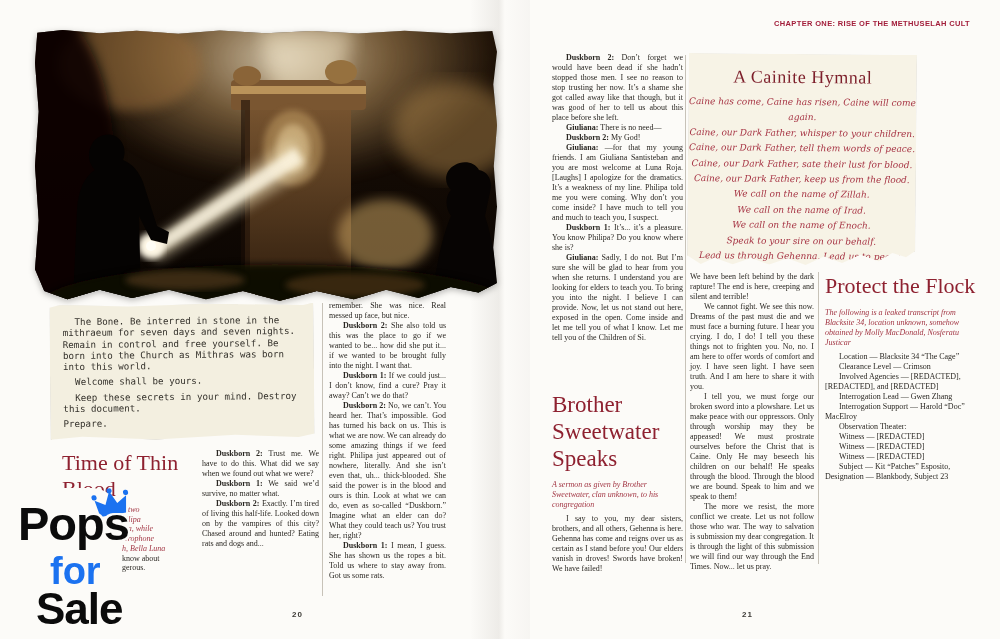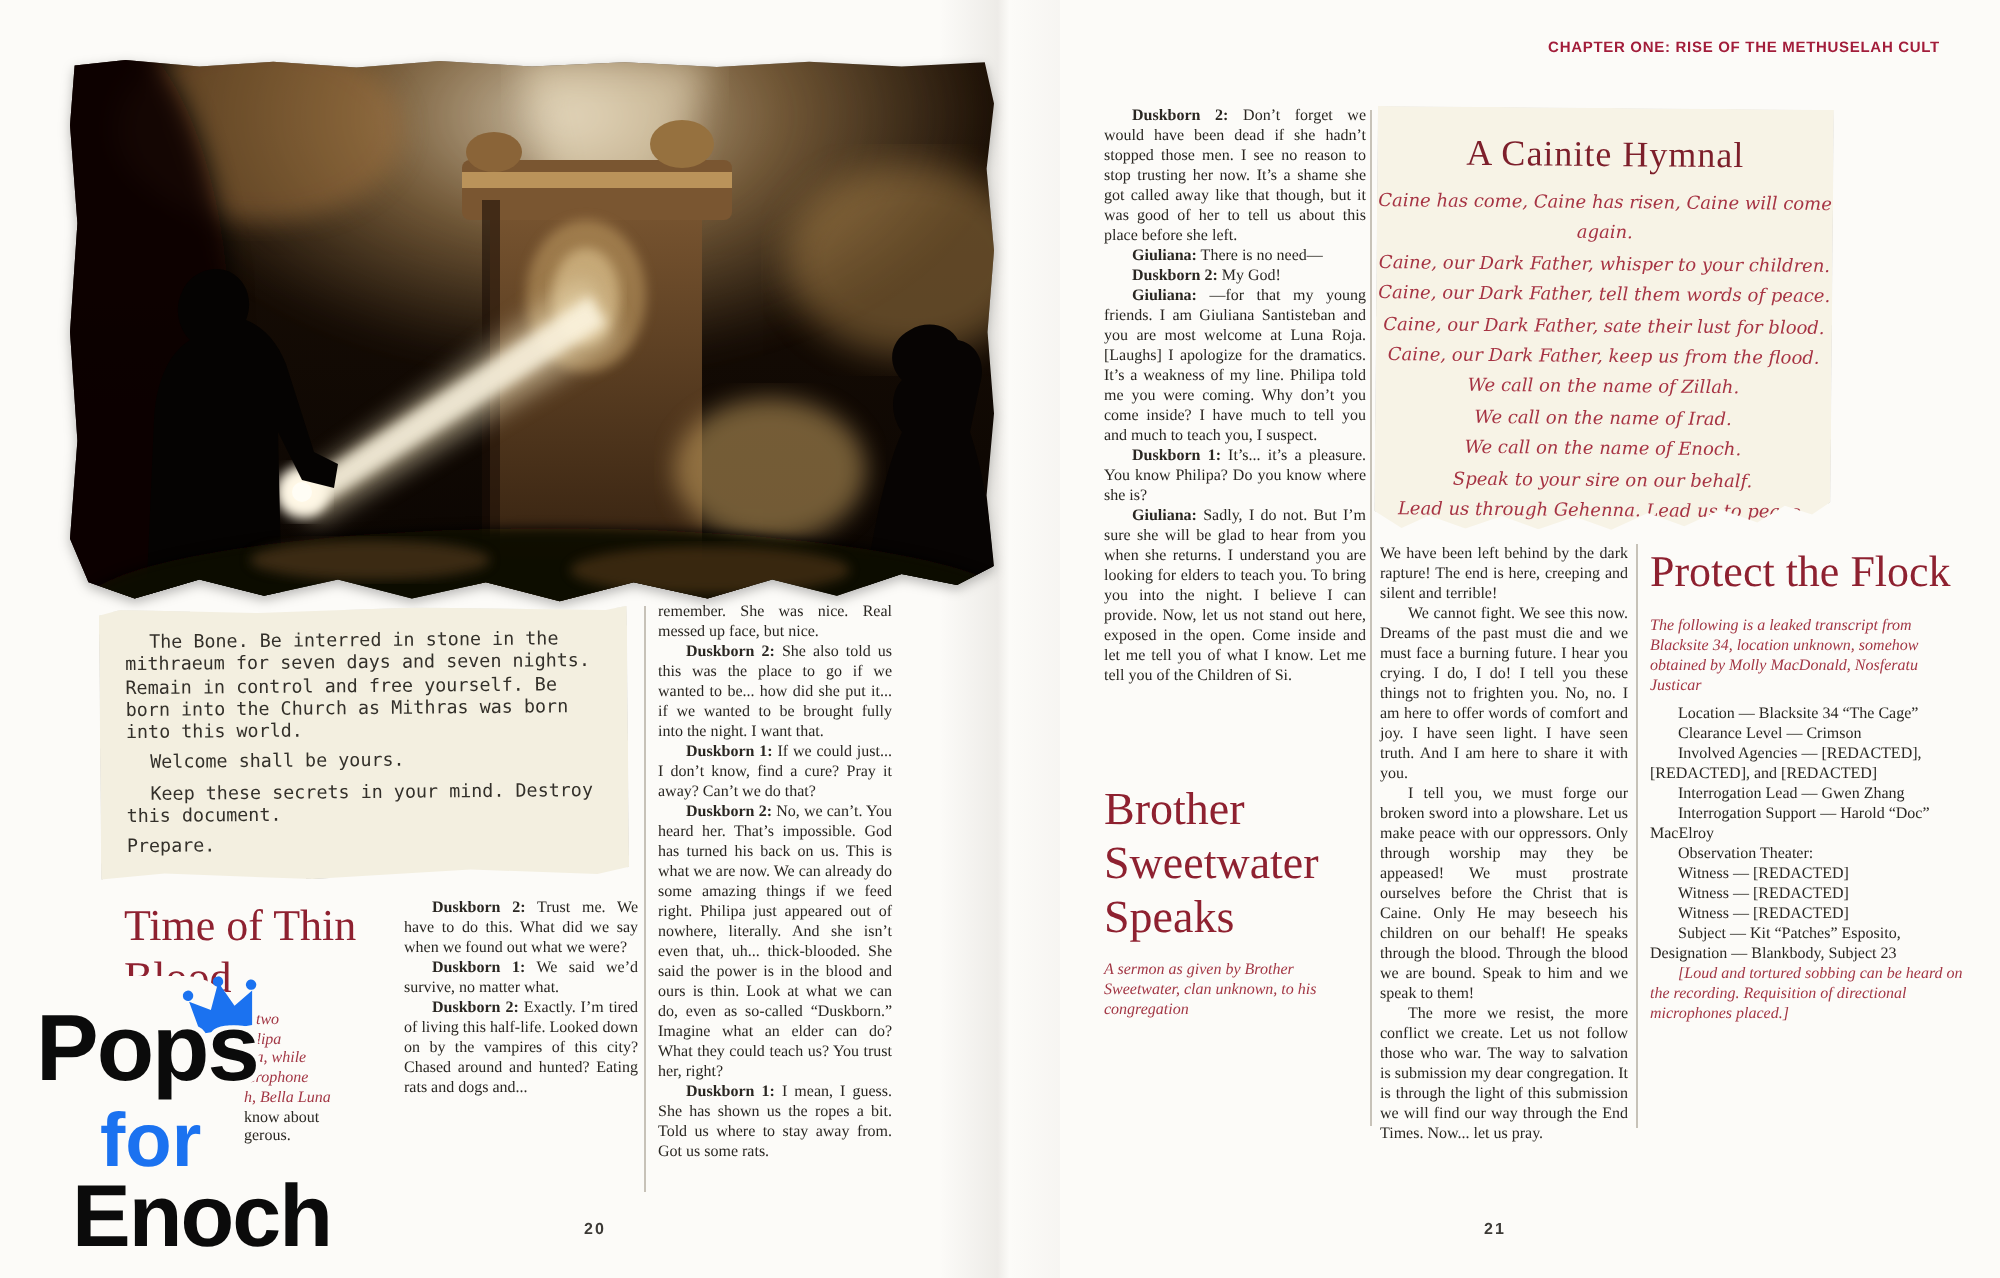--- a/index.html
+++ b/index.html
@@ -171,20 +171,23 @@
   <div>
       <p><b>Duskborn 2:</b> Don’t forget we would have been dead if she hadn’t stopped those men. I see no reason to stop trusting her now. It’s a shame she got called away like that though, but it was good of her to tell us about this place before she left.</p>
       <p><b>Giuliana:</b> There is no need—</p>
       <p><b>Duskborn 2:</b> My God!</p>
       <p><b>Giuliana:</b> —for that my young friends. I am Giuliana Santisteban and you are most welcome at Luna Roja. [Laughs] I apologize for the dramatics. It’s a weakness of my line. Philipa told me you were coming. Why don’t you come inside? I have much to tell you and much to teach you, I suspect.</p>
       <p><b>Duskborn 1:</b> It’s... it’s a pleasure. You know Philipa? Do you know where she is?</p>
       <p><b>Giuliana:</b> Sadly, I do not. But I’m sure she will be glad to hear from you when she returns. I understand you are looking for elders to teach you. To bring you into the night. I believe I can provide. Now, let us not stand out here, exposed in the open. Come inside and let me tell you of what I know. Let me tell you of the Children of Si.</p>
     </div>
   <h2 class="section-h sermon-h">Brother Sweetwater Speaks</h2>
   <p class="lede">A sermon as given by Brother Sweetwater, clan unknown, to his congregation</p>
+  <div>
+      <p>I say to you, my dear sisters, brothers, and all others, Gehenna is here. Gehenna has come and reigns over us as certain as I stand before you! Our elders vanish in droves! Swords have broken! We have failed!</p>
+    </div>
 </div>
 
 <div class="vrule" style="left:685px;top:55px;height:508px;"></div>
 
 <div class="hymnal">
   <h3>A Cainite Hymnal</h3>
   <div class="script">
       <p>Caine has come, Caine has risen, Caine will come again.</p>
       <p>Caine, our Dark Father, whisper to your children.</p>
       <p>Caine, our Dark Father, tell them words of peace.</p>
@@ -215,29 +218,28 @@
       <p>Clearance Level — Crimson</p>
       <p>Involved Agencies — [REDACTED], [REDACTED], and [REDACTED]</p>
       <p>Interrogation Lead — Gwen Zhang</p>
       <p>Interrogation Support — Harold “Doc” MacElroy</p>
       <p>Observation Theater:</p>
       <p>Witness — [REDACTED]</p>
       <p>Witness — [REDACTED]</p>
       <p>Witness — [REDACTED]</p>
       <p>Subject — Kit “Patches” Esposito, Designation — Blankbody, Subject 23</p>
     </div>
-  <p class="rednote">[Loud and tortured sobbing can be heard on the recording. Requisition of directional microphones placed.]</p>
 </div>
 
 <div class="pagenum" style="left:742px;top:610px;">21</div>
 
 <div class="wm">
   <div class="blob"></div>
   <svg class="crown" width="38" height="28" viewBox="0 0 38 28">
     <path d="M6,27 L3,10 L13,16 L19,3 L25,16 L35,10 L32,27 Z" fill="#1b72f0"></path>
     <circle cx="3" cy="7" r="2.6" fill="#1b72f0"></circle>
     <circle cx="19" cy="2.6" r="2.6" fill="#1b72f0"></circle>
     <circle cx="35" cy="7" r="2.6" fill="#1b72f0"></circle>
   </svg>
   <span class="l1">Pops</span>
   <span class="l2">for</span>
-  <span class="l3">Enoch</span>
+  <span class="l3">Sale</span>
 </div>
 
 </body></html>

